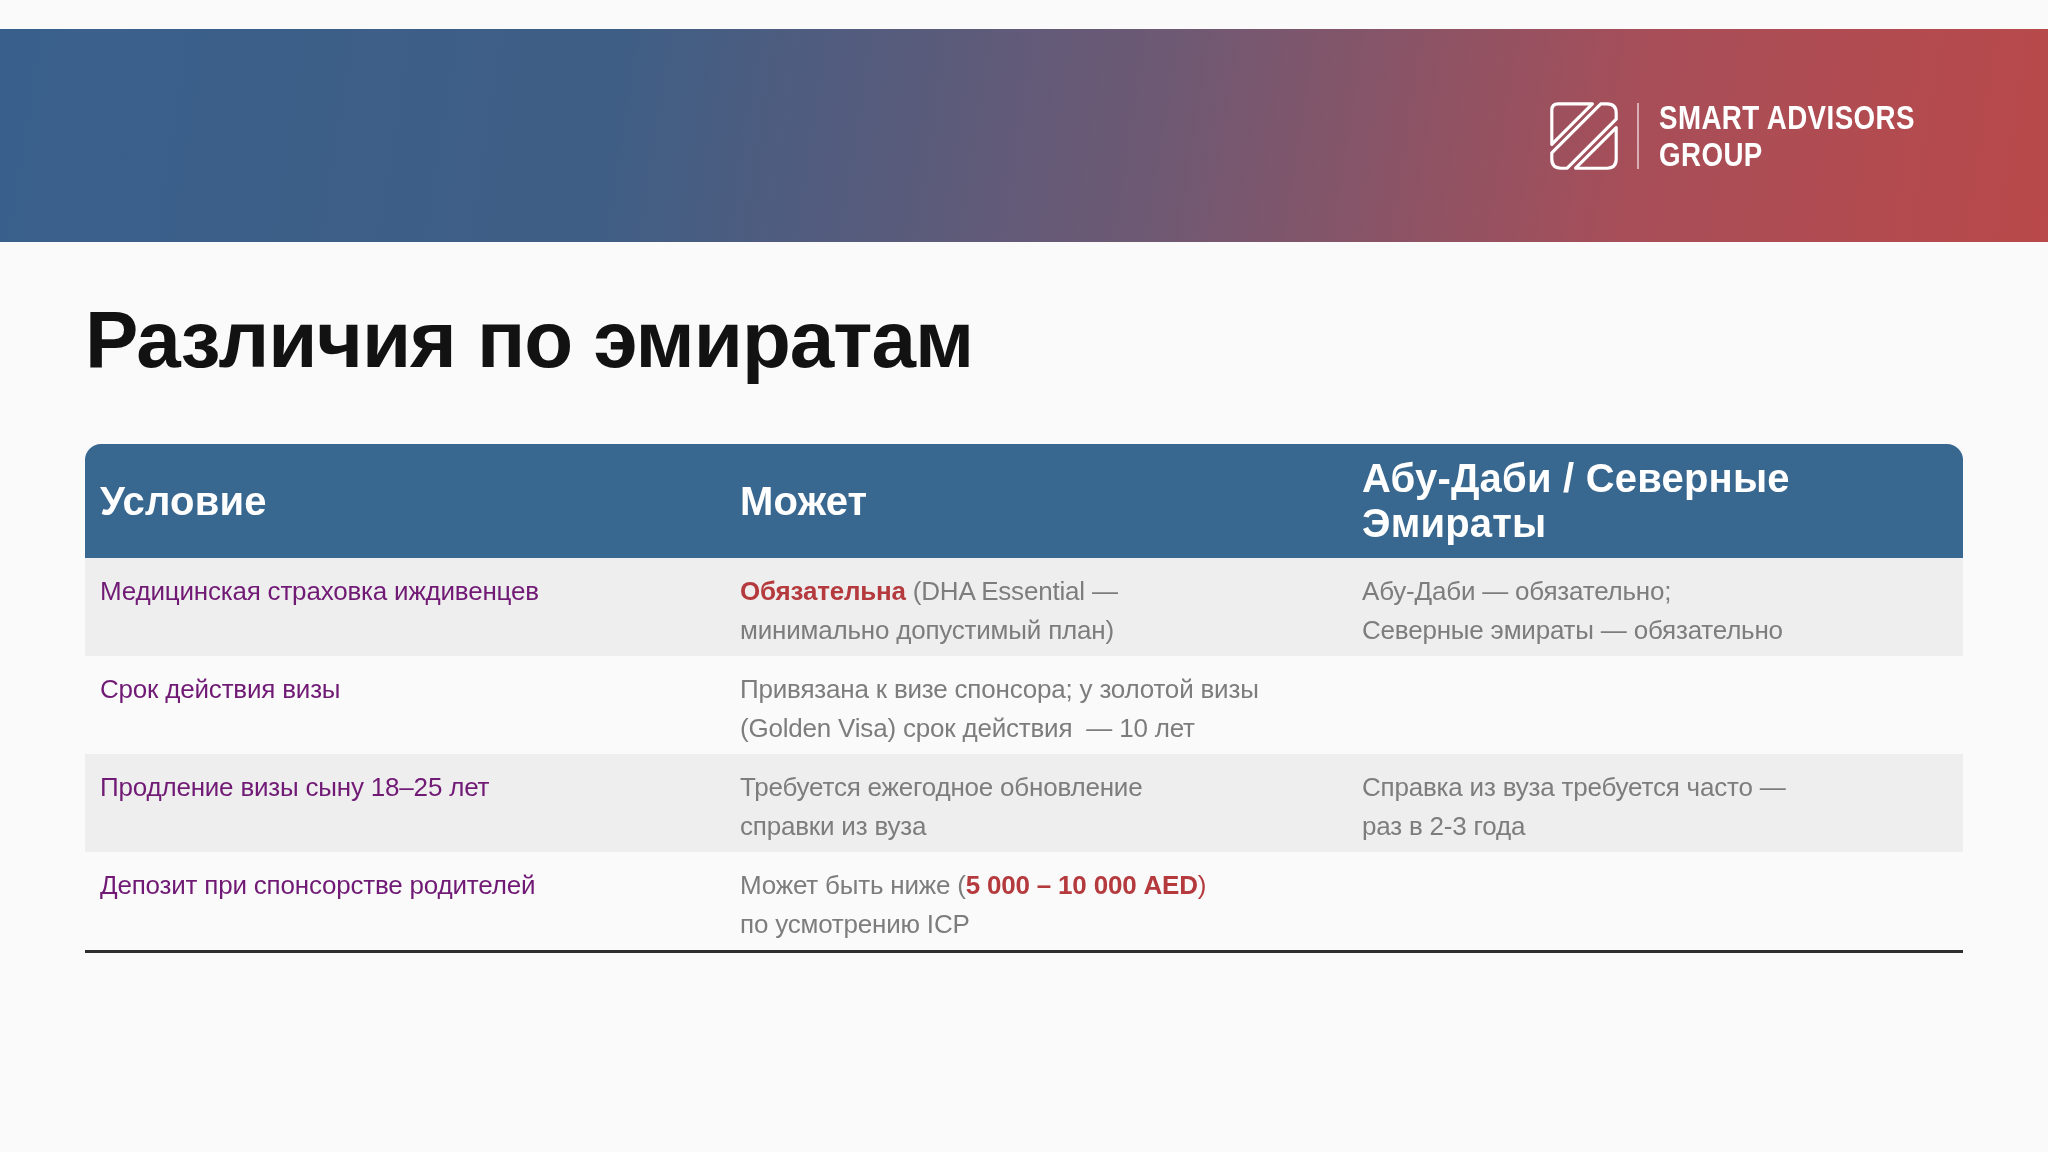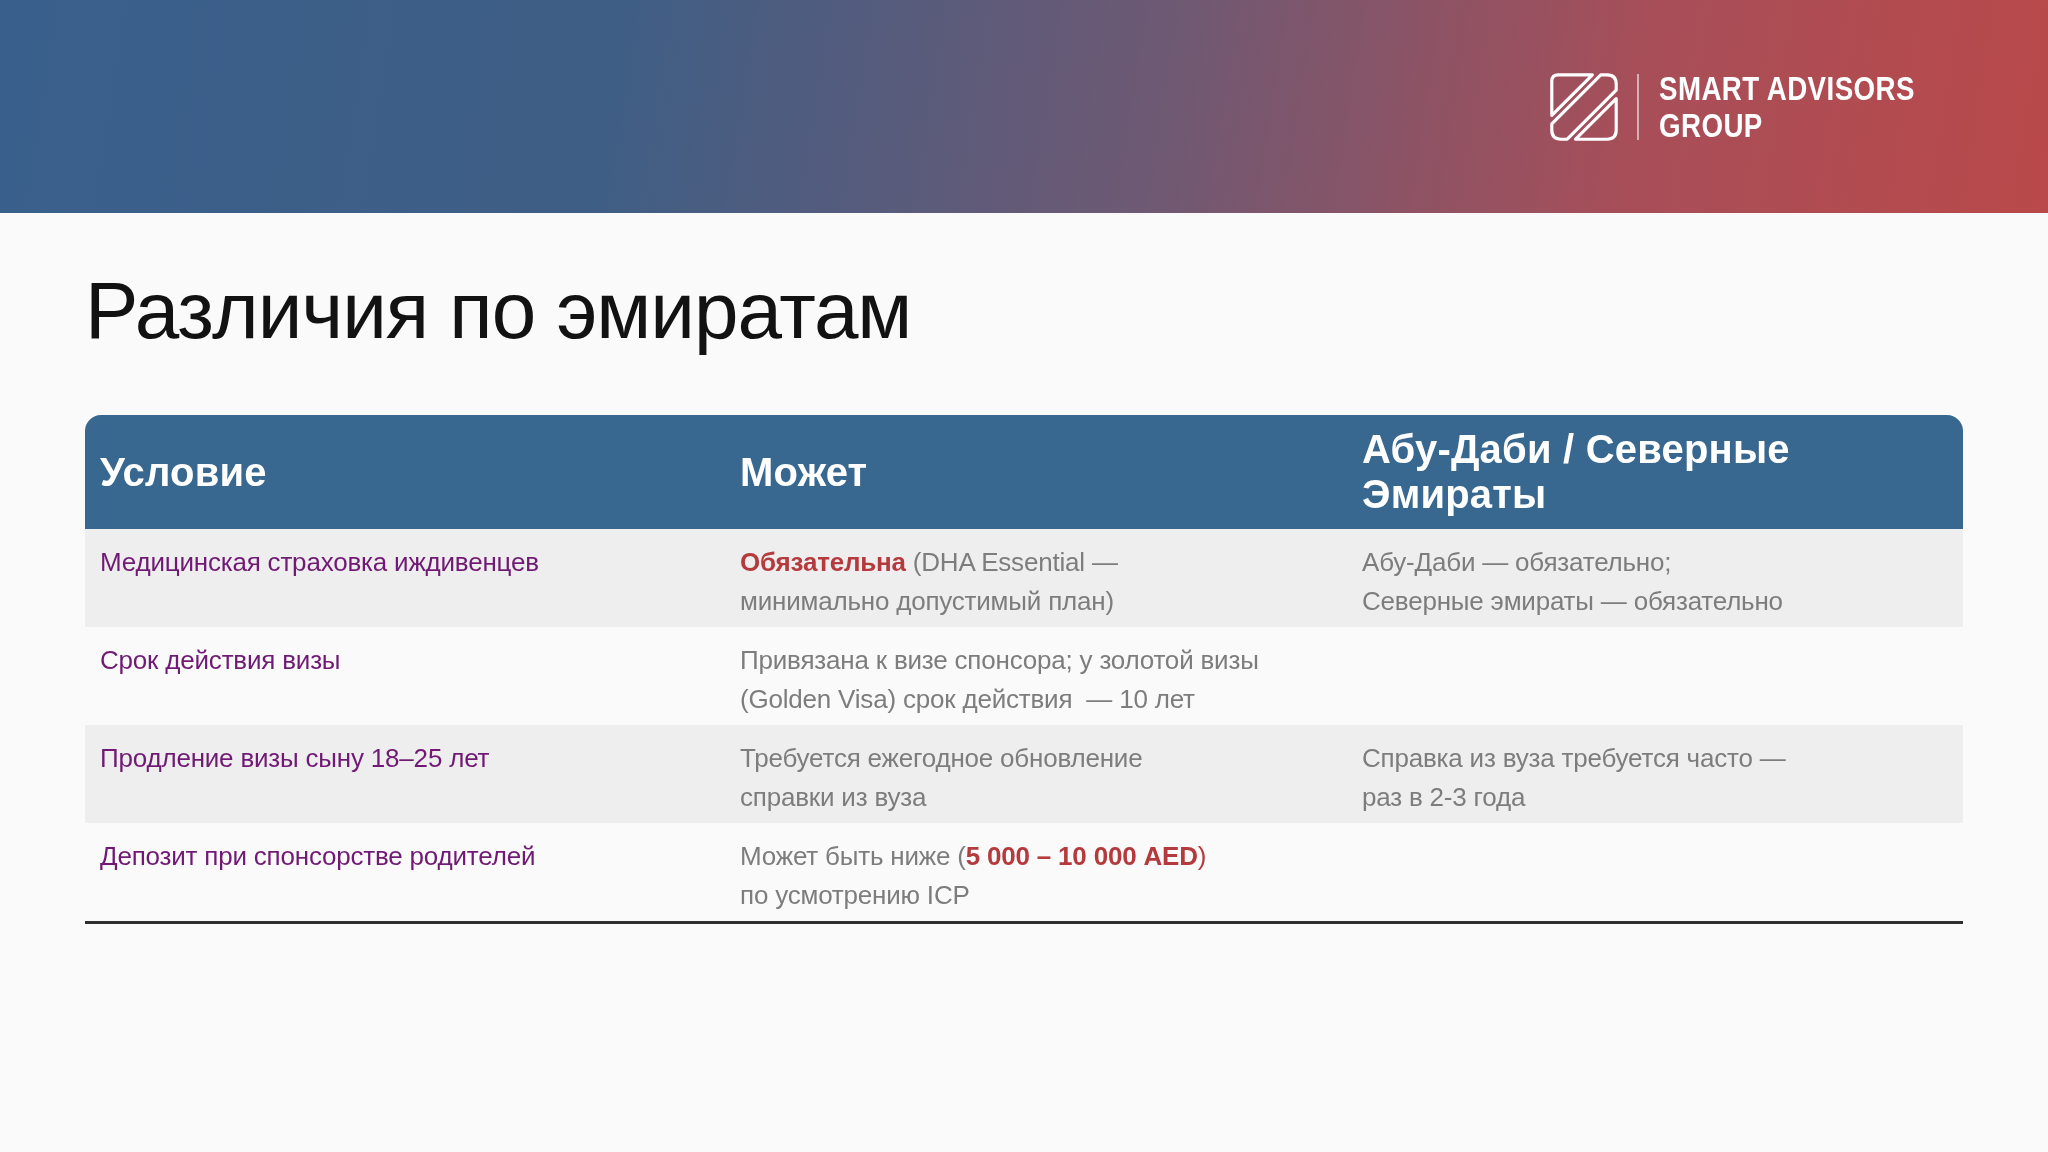--- a/index.html
+++ b/index.html
@@ -1,35 +1,36 @@
 <!DOCTYPE html>
 <html style="--page-bg: #fafafa; --grad-l: #39608c; --grad-r: #b9494a; --blue: #38678f; --alt: #efeeee; --accent: #b43a3e; --footer-c: #c2484d;"><head>
 <meta charset="utf-8">
 <style>
   html,body{margin:0;padding:0;background:#fafafa;}
   .slide{
     position:relative;width:2048px;height:944px;overflow:hidden;
     background:var(--page-bg,#fafafa);
     font-family:"Liberation Sans", sans-serif;
+    margin-top:29px;
   }
   
   .banner{
     position:relative;width:100%;height:213px;
     background:linear-gradient(99deg,
       var(--grad-l,#39608c) 0%, #3f5e85 30%, #6f5973 57%,
       #a84e58 80%, var(--grad-r,#b9494a) 100%);
   }
   .brand{position:absolute;right:84px;top:50%;transform:translateY(-50%);
     display:flex;align-items:center;}
   .brand svg{display:block;}
   .brand-sep{width:2px;height:66px;background:rgba(255,255,255,.55);margin:0 20px 0 18px;}
   .brand-text{color:#fff;font-size:33px;line-height:37px;font-weight:600;
     letter-spacing:.5px;transform:scaleX(.84);transform-origin:left center;white-space:nowrap;}
   
-  .title{margin:56px 0 0 85px;font-size:80px;font-weight:400;color:#121212;
+  .title{margin:56px 0 0 85px;font-size:80px;font-weight:700;color:#121212;
     letter-spacing:-1px;line-height:1.05;}
   
   .table{margin:62px 85px 0 85px;}
   .thead{
     display:grid;grid-template-columns:640px 622px auto;align-items:center;
     padding-left:15px;height:114px;box-sizing:border-box;
     background:var(--blue,#38678f);border-radius:16px 16px 0 0;
     color:#fff;font-size:40px;font-weight:600;letter-spacing:.2px;
   }
   .hcell{padding-right:24px;}

